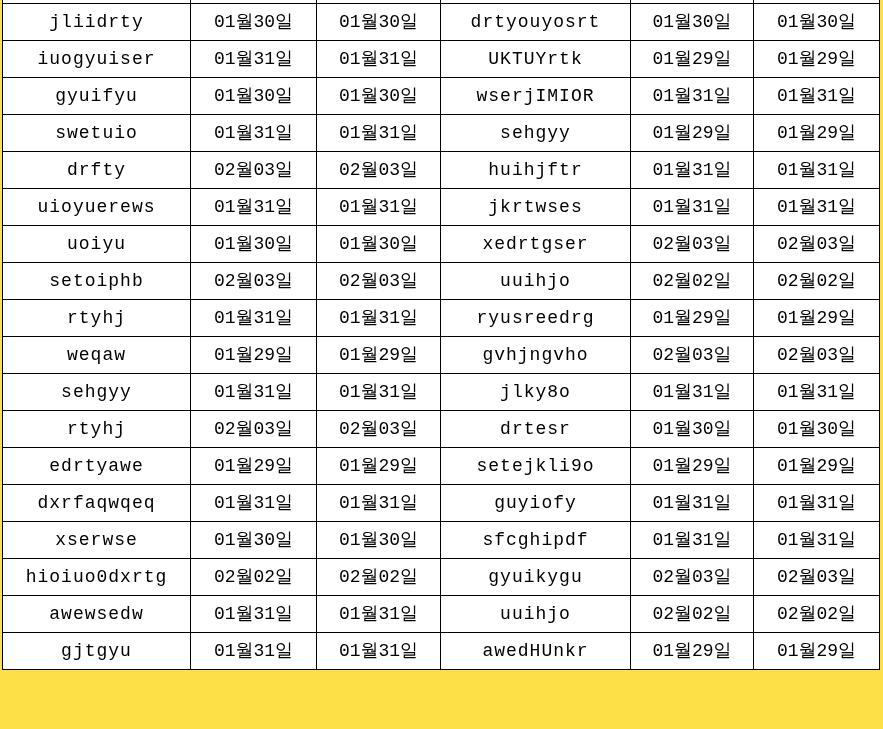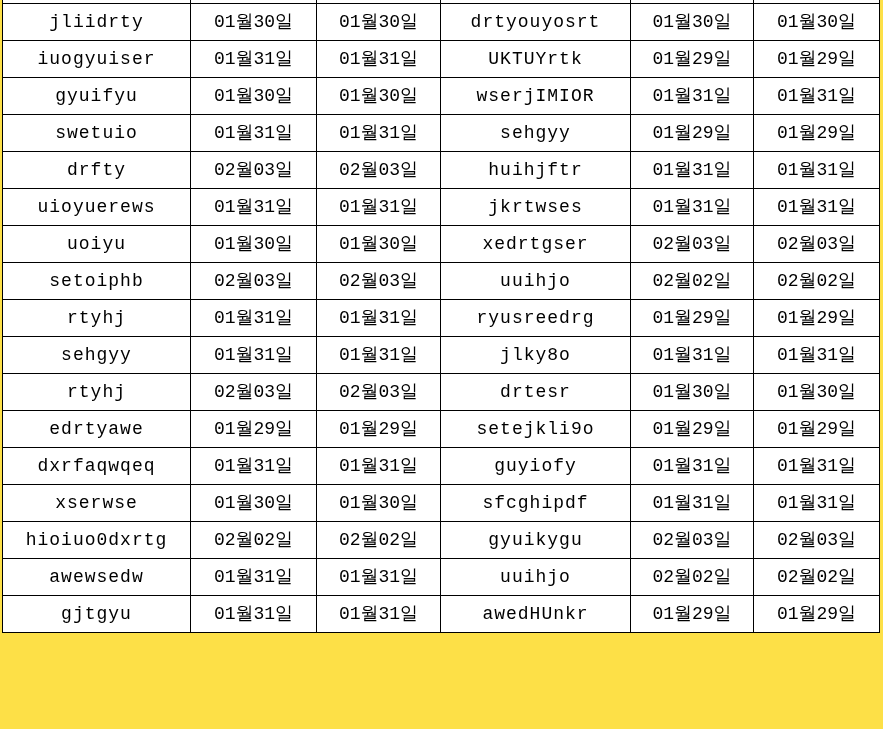--- a/index.html
+++ b/index.html
@@ -127,20 +127,28 @@
         </tr>
         <tr>
           <td class="name-cell">rtyhj</td>
           <td class="date-cell">01월31일</td>
           <td class="date-cell">01월31일</td>
           <td class="name-cell">ryusreedrg</td>
           <td class="date-cell">01월29일</td>
           <td class="date-cell">01월29일</td>
         </tr>
         <tr>
+          <td class="name-cell">weqaw</td>
+          <td class="date-cell">01월29일</td>
+          <td class="date-cell">01월29일</td>
+          <td class="name-cell">gvhjngvho</td>
+          <td class="date-cell">02월03일</td>
+          <td class="date-cell">02월03일</td>
+        </tr>
+        <tr>
           <td class="name-cell">sehgyy</td>
           <td class="date-cell">01월31일</td>
           <td class="date-cell">01월31일</td>
           <td class="name-cell">jlky8o</td>
           <td class="date-cell">01월31일</td>
           <td class="date-cell">01월31일</td>
         </tr>
         <tr>
           <td class="name-cell">rtyhj</td>
           <td class="date-cell">02월03일</td>

